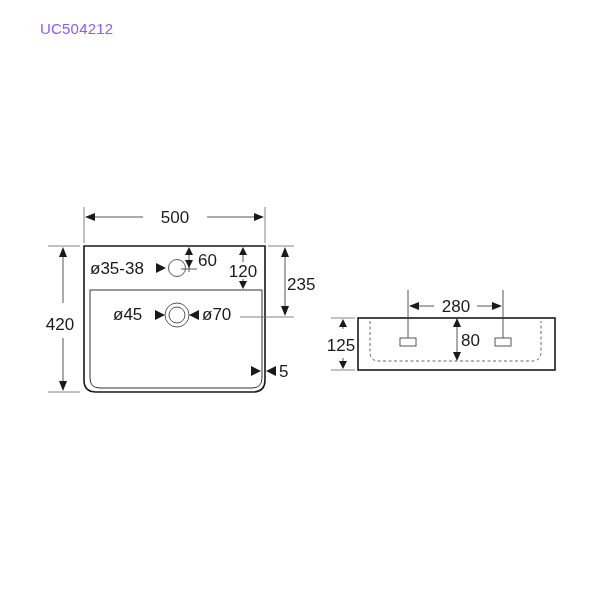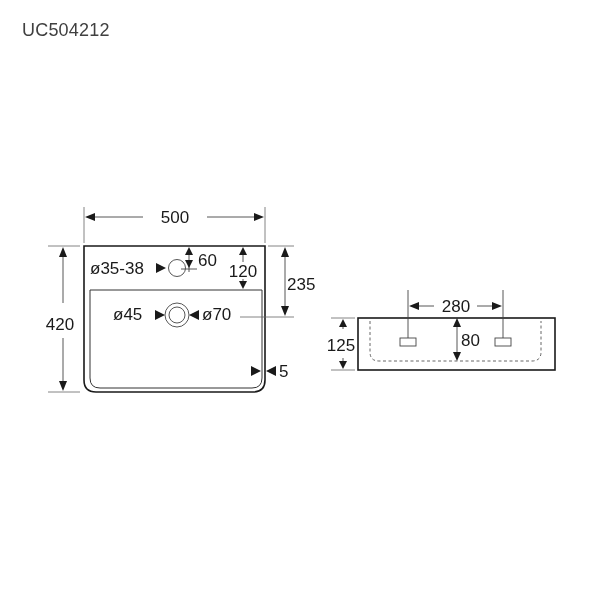--- a/index.html
+++ b/index.html
@@ -1,17 +1,17 @@
 <!DOCTYPE html>
 <html><head>
   <meta charset="utf-8">
   <style>
     html, body { margin: 0; padding: 0; background: #ffffff; }
     body { width: 600px; height: 600px; position: relative; overflow: hidden; font-family: "Liberation Sans", sans-serif; }
-    .model-code { position: absolute; left: 22px; top: 20px; font-size: 18px; color: #404040; letter-spacing: 0.2px; }
+    .model-code { position: absolute; left: 40px; top: 20px; font-size: 15px; color: #8b5cf6; letter-spacing: 0.2px; }
     svg.drawing { position: absolute; left: 0; top: 0; }
     svg text { font-family: "Liberation Sans", sans-serif; fill: #1a1a1a; }
     .dim-text { font-size: 17px; }
     .outline { fill: none; stroke: #1a1a1a; stroke-width: 1.6; }
     .inner { fill: none; stroke: #333333; stroke-width: 1; }
     .thin { stroke: #444444; stroke-width: 0.9; fill: none; }
     .ext { stroke: #666666; stroke-width: 0.8; fill: none; }
     .dash { stroke: #555555; stroke-width: 0.9; fill: none; stroke-dasharray: 3 2.5; }
     .arrow { fill: #1a1a1a; }
   </style>

